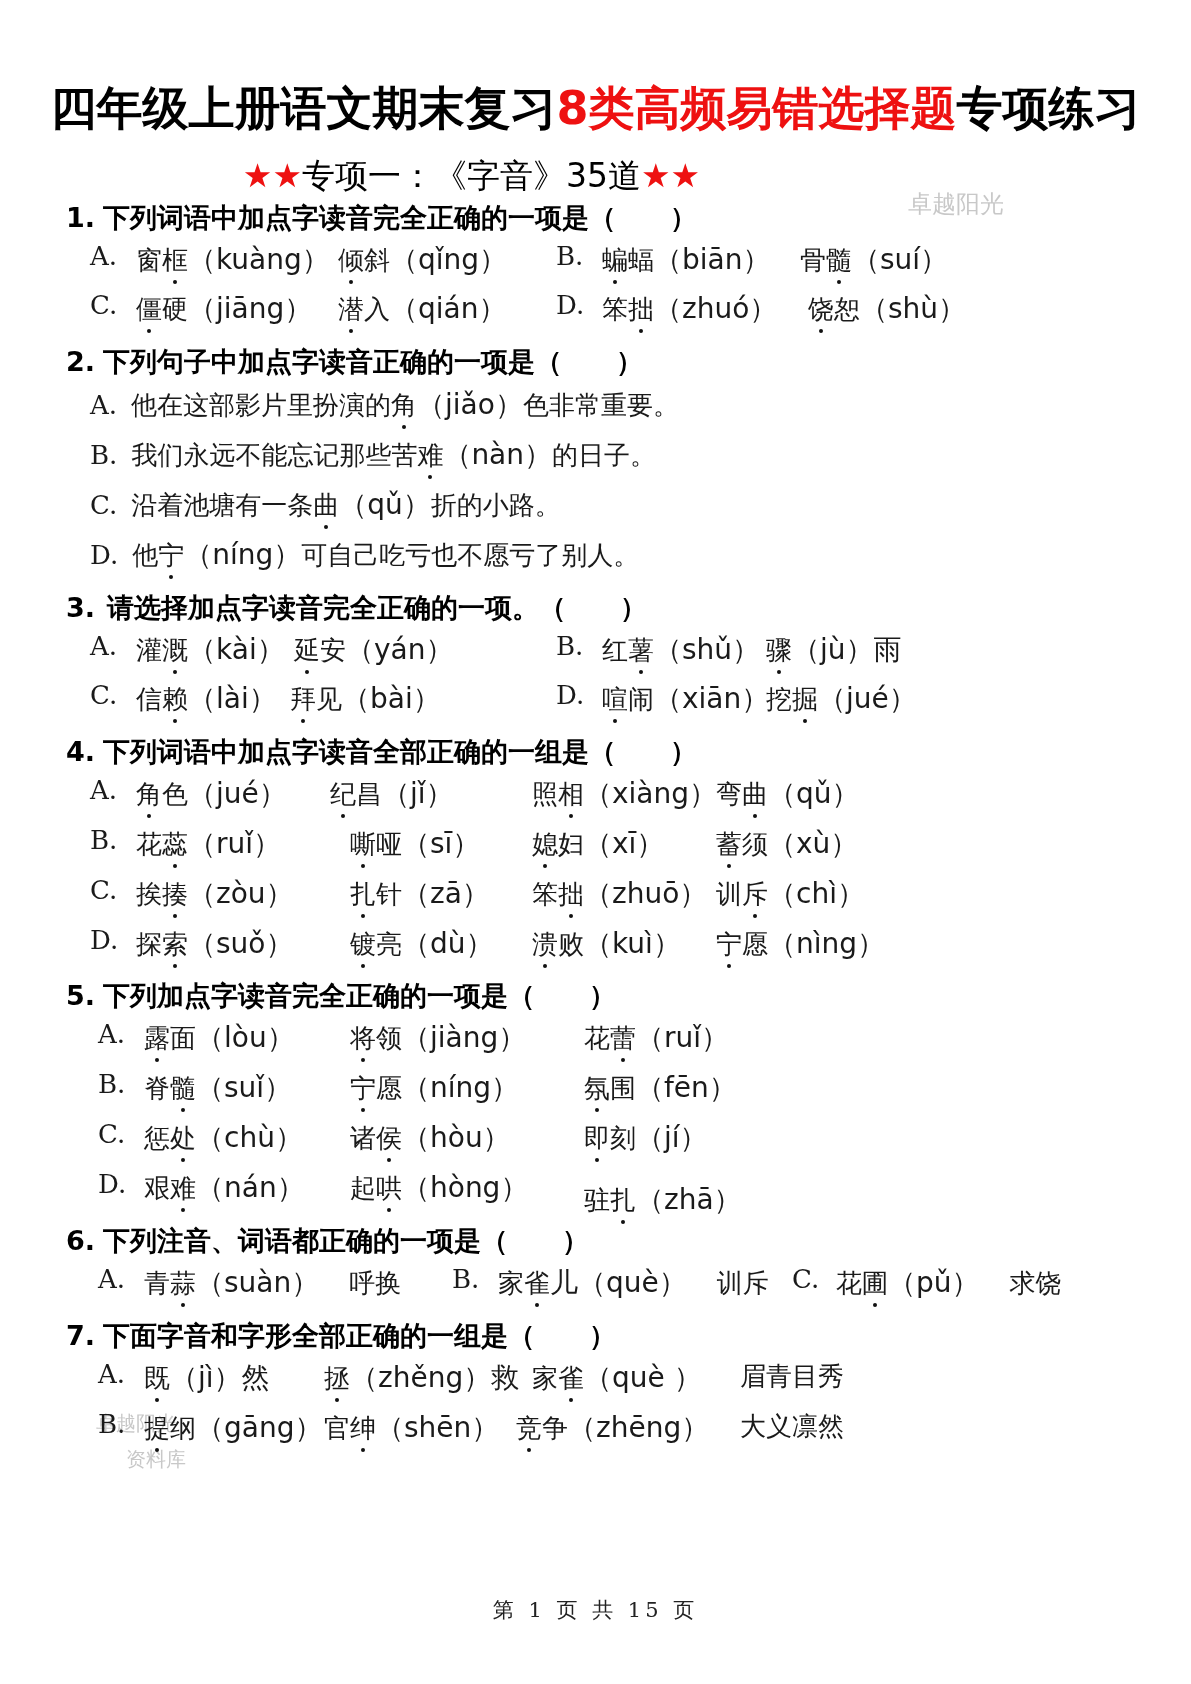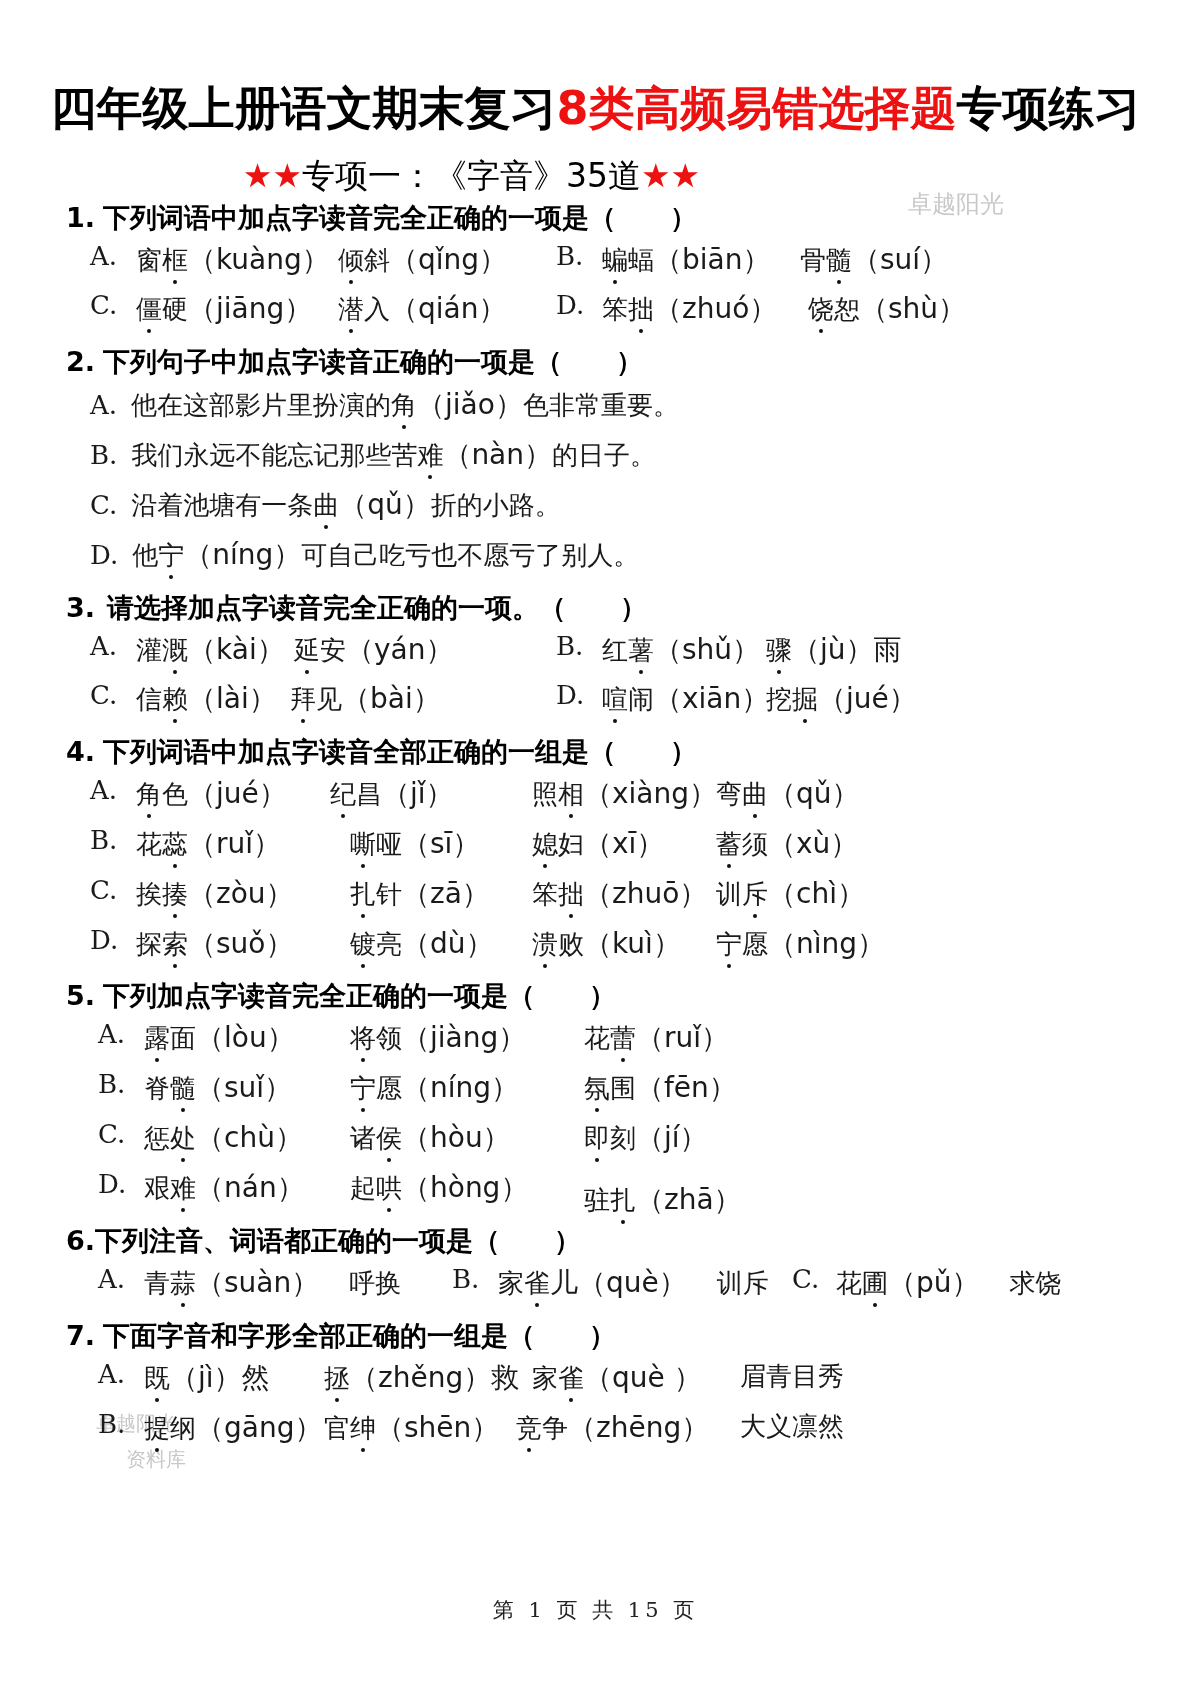--- a/index.html
+++ b/index.html
@@ -119,21 +119,21 @@
       <span class="cell" style="left: 144px; top: 0px;"><span>惩</span><span class="dot">处</span><span></span><span class="py">（chù）</span></span>
       <span class="cell" style="left: 350px; top: 0px;"><span>诸</span><span class="dot">侯</span><span></span><span class="py">（hòu）</span></span>
       <span class="cell" style="left: 584px; top: 0px;"><span></span><span class="dot">即</span><span>刻</span><span class="py">（jí）</span></span>
     </div>
     <div class="row" style="top: 1169px; left: 0px; width: 1191px; height: 40px;">
       <span class="cell" style="left: 98px; top: 0px;">D.</span>
       <span class="cell" style="left: 144px; top: 0px;"><span>艰</span><span class="dot">难</span><span></span><span class="py">（nán）</span></span>
       <span class="cell" style="left: 350px; top: 0px;"><span>起</span><span class="dot">哄</span><span></span><span class="py">（hòng）</span></span>
       <span class="cell" style="left: 584px; top: 12px;"><span>驻</span><span class="dot">扎</span><span></span><span class="py">（zhā）</span></span>
     </div>
-    <div class="q" style="top: 1223px;"><span>6.</span><span style="">下列注音、词语都正确的一项是（　　）</span></div>
+    <div class="q" style="top: 1223px;"><span>6.</span><span style="margin-left: 8px;">下列注音、词语都正确的一项是（　　）</span></div>
     <div class="row" style="top: 1264px; left: 0px; width: 1191px; height: 40px;">
       <span class="cell" style="left: 98px; top: 0px;">A.</span>
       <span class="cell" style="left: 144px; top: 0px;"><span>青</span><span class="dot">蒜</span><span class="py">（suàn）</span><span style="margin-left: 30px;">呼换</span></span>
       <span class="cell" style="left: 452px; top: 0px;">B.</span>
       <span class="cell" style="left: 498px; top: 0px;"><span>家</span><span class="dot">雀</span><span class="py">儿（què）</span><span style="margin-left: 30px;">训斥</span></span>
       <span class="cell" style="left: 792px; top: 0px;">C.</span>
       <span class="cell" style="left: 836px; top: 0px;"><span>花</span><span class="dot">圃</span><span class="py">（pǔ）</span><span style="margin-left: 30px;">求饶</span></span>
     </div>
     <div class="q" style="top: 1318px;"><span>7.</span><span style="margin-left: 8px;">下面字音和字形全部正确的一组是（　　）</span></div>
     <div class="row" style="top: 1359px; left: 0px; width: 1191px; height: 40px;">

